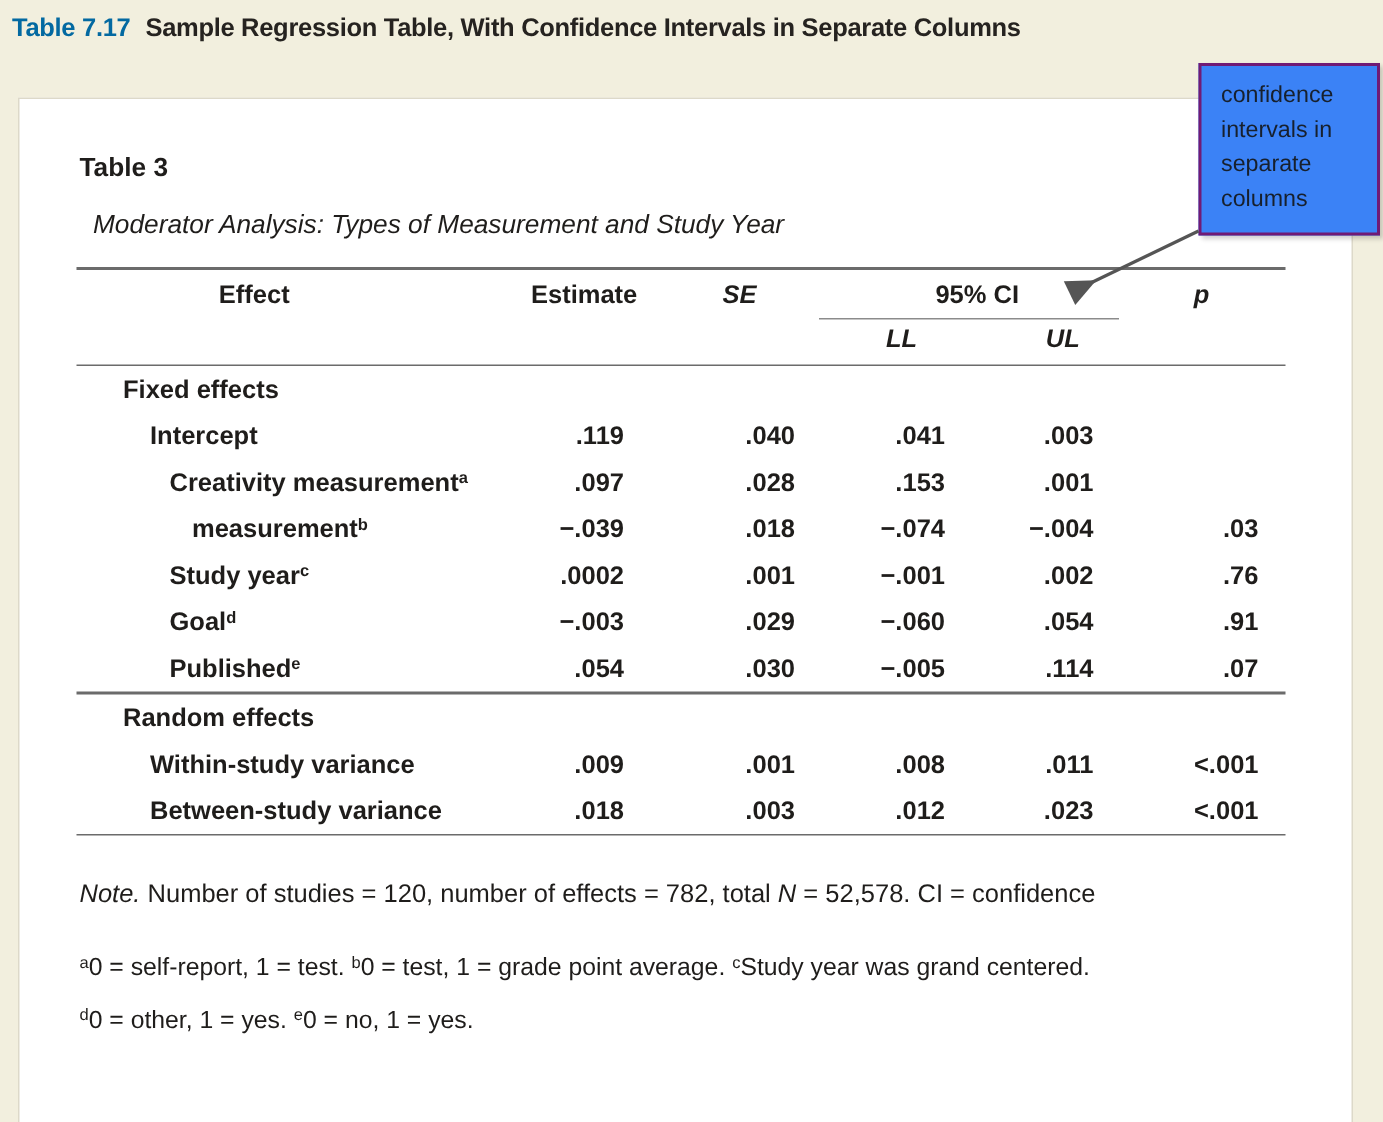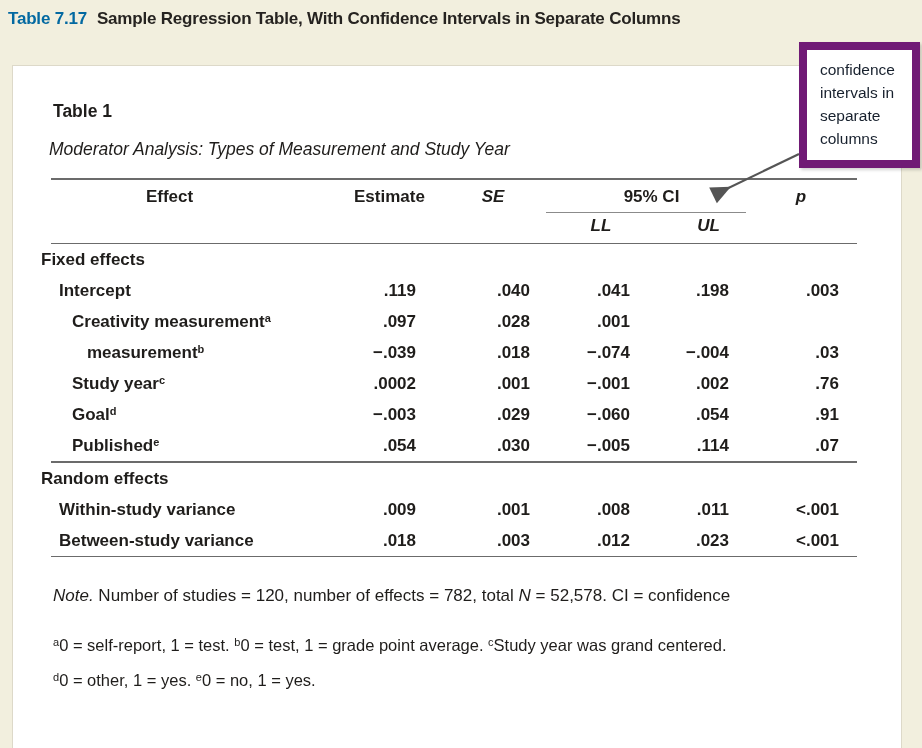--- a/index.html
+++ b/index.html
@@ -20,21 +20,21 @@
   .fig-caption .fig-label { color: #0369a1; margin-right: 10px; }
   .fig-caption .fig-title { color: #262320; text-align: center; }
   
   .panel {
     position: absolute; left: 12px; top: 65px; width: 890px; bottom: -6px;
     background: #ffffff;
     border: 1px solid #ddd9c9;
     padding: 33px 0 0 28px;
   }
   .tbl-number { font-size: 17.5px; font-weight: bold; line-height: 24px; margin-left: 12px; }
-  .tbl-subtitle { font-size: 17.5px; font-style: italic; line-height: 24px; margin-top: 14px; margin-left: 8px; }
+  .tbl-subtitle { font-size: 17.5px; font-style: italic; line-height: 24px; margin-top: 14px; margin-left: 21px; }
   
   .apa-table { width: 816px; margin-top: 17px; font-size: 17px; }
   .rule { height: 1.5px; background: #6b6b6b; margin-left: 10px; width: 806px; }
   .rule-thin { height: 1.3px; background: #8b8b8b; }
   .grid-row {
     display: grid;
     grid-template-columns: 303px 72px 114px 100px 99px 110px;
     align-items: start;
     font-weight: bold;
   }
@@ -43,51 +43,51 @@
   .hcell { text-align: center; }
   .hcell.effect { padding-right: 46px; }
   .hcell.estimate { padding-left: 10px; }
   .hcell.se { padding-left: 40px; font-style: italic; }
   .hcell.ci { grid-column: 4 / 6; padding-left: 44px; }
   .hcell.ll { padding-left: 42px; font-style: italic; }
   .hcell.ul { padding-left: 58px; font-style: italic; }
   .hcell.p { padding-left: 34px; font-style: italic; }
   .spanner { position: absolute; left: 505px; top: 32px; width: 200px; }
   .body-row { line-height: 31px; }
-  .lbl { padding-left: 0; }
+  .lbl { padding-left: 0; margin-left: 41px; }
   .ind1 .lbl { padding-left: 18px; }
   .ind2 .lbl { padding-left: 31px; }
   .lbl .cont { display: block; padding-left: 15px; }
   .num { text-align: right; }
   sup { font-size: 11px; line-height: 0; vertical-align: 5px; }
   
   .note { margin-top: 21px; margin-left: 12px; width: 820px; font-size: 17px; line-height: 36px; }
   .note .it { font-style: italic; }
   .footnotes { margin-top: 14px; margin-left: 12px; width: 820px; font-size: 16.5px; line-height: 35px; }
   
   .callout {
     position: absolute; left: 799px; top: 42px; width: 121px; min-height: 115px;
-    background: #ffffff;
-    border: 8px solid #701a75;
+    background: #3b82f6;
+    border: 2px solid #701a75;
     box-shadow: 2px 2px 3px rgba(0,0,0,0.18);
     padding: 8px 6px 10px 13px;
     font-size: 15.5px; line-height: 23px; color: #17202d;
     white-space: pre-line;
   }
   .arrow-overlay { position: absolute; left: 0; top: 0; width: 922px; height: 748px; pointer-events: none; }
 </style>
 </head>
 <body>
 
 <div class="fig-caption">
   <span class="fig-label">Table 7.17</span><span class="fig-title">Sample Regression Table, With Confidence Intervals in Separate Columns</span>
 </div>
 
 <div class="panel">
-  <div class="tbl-number">Table 1</div>
+  <div class="tbl-number">Table 3</div>
   <div class="tbl-subtitle">Moderator Analysis: Types of Measurement and Study Year</div>
 
   <div class="apa-table">
     <div class="rule"></div>
 
     <div class="grid-row hdr1">
       <div class="hcell effect">Effect</div>
       <div class="hcell estimate">Estimate</div>
       <div class="hcell se">SE</div>
       <div class="hcell ci">95% CI</div>
@@ -108,28 +108,28 @@
 
     <div class="grid-row body-row">
       <div class="lbl">Fixed effects</div>
     </div>
 
     <div class="grid-row body-row ind1">
       <div class="lbl">Intercept</div>
       <div class="num">.119</div>
       <div class="num">.040</div>
       <div class="num">.041</div>
-      <div class="num">.198</div>
       <div class="num">.003</div>
     </div>
 
     <div class="grid-row body-row ind2">
       <div class="lbl"><span>Creativity measurement</span><sup>a</sup></div>
       <div class="num">.097</div>
       <div class="num">.028</div>
+      <div class="num">.153</div>
       <div class="num">.001</div>
     </div>
 
     <div class="grid-row body-row ind2">
       <div class="lbl"><span class="cont"><span>measurement</span><sup>b</sup></span></div>
       <div class="num">−.039</div>
       <div class="num">.018</div>
       <div class="num">−.074</div>
       <div class="num">−.004</div>
       <div class="num">.03</div>

